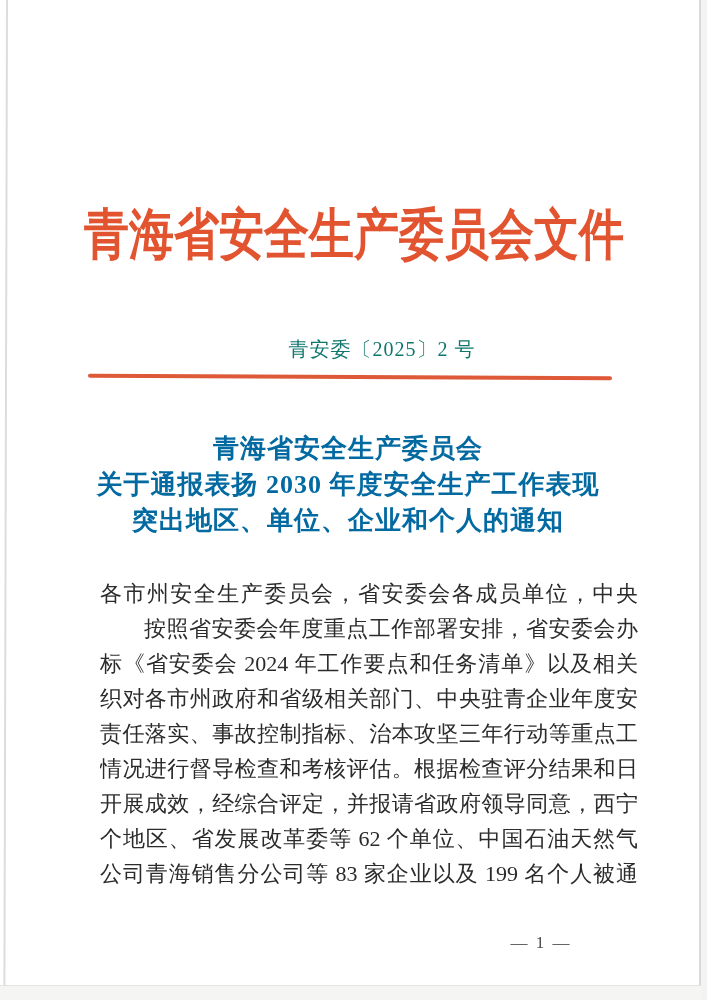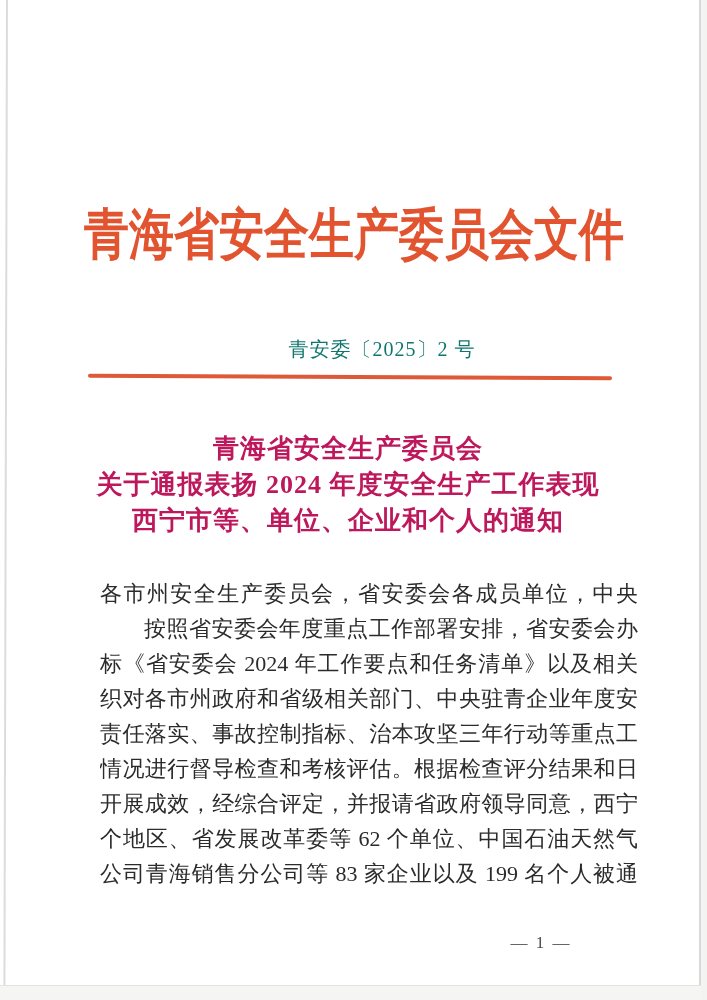--- a/index.html
+++ b/index.html
@@ -76,21 +76,21 @@
   }
   .doc-title {
     position: absolute;
     top: 431px; left: 8px;
     width: 680px;
     text-align: center;
     font-size: 26px;
     font-weight: bold;
     line-height: 36px;
     letter-spacing: 1px;
-    color: #be185d;
+    color: #0369a1;
   }
   .body-text {
     position: absolute;
     top: 576px; left: 100px;
     width: 538px;
     font-size: 22px;
     line-height: 35px;
     color: var(--body-text, #2b2b2b);
   }
   .body-line {
@@ -125,22 +125,22 @@
 <div class="outside-bottom"></div>
 
 <div class="org-header">青海省安全生产委员会文件</div>
 
 <div class="doc-number">青安委〔2025〕2 号</div>
 
 <div class="red-rule"></div>
 
 <div class="doc-title">
   <div>青海省安全生产委员会</div>
-  <div>关于通报表扬 2024 年度安全生产工作表现</div>
-  <div>西宁市等、单位、企业和个人的通知</div>
+  <div>关于通报表扬 2030 年度安全生产工作表现</div>
+  <div>突出地区、单位、企业和个人的通知</div>
 </div>
 
 <div class="body-text">
   <div class="body-line justified">各市州安全生产委员会，省安委会各成员单位，中央（外省）</div>
   <div class="body-line justified indent2">按照省安委会年度重点工作部署安排，省安委会办公室对</div>
   <div class="body-line justified">标《省安委会 2024 年工作要点和任务清单》以及相关部署，组</div>
   <div class="body-line justified">织对各市州政府和省级相关部门、中央驻青企业年度安全生产</div>
   <div class="body-line justified">责任落实、事故控制指标、治本攻坚三年行动等重点工作完成</div>
   <div class="body-line justified">情况进行督导检查和考核评估。根据检查评分结果和日常工作</div>
   <div class="body-line justified">开展成效，经综合评定，并报请省政府领导同意，西宁市等 3</div>

